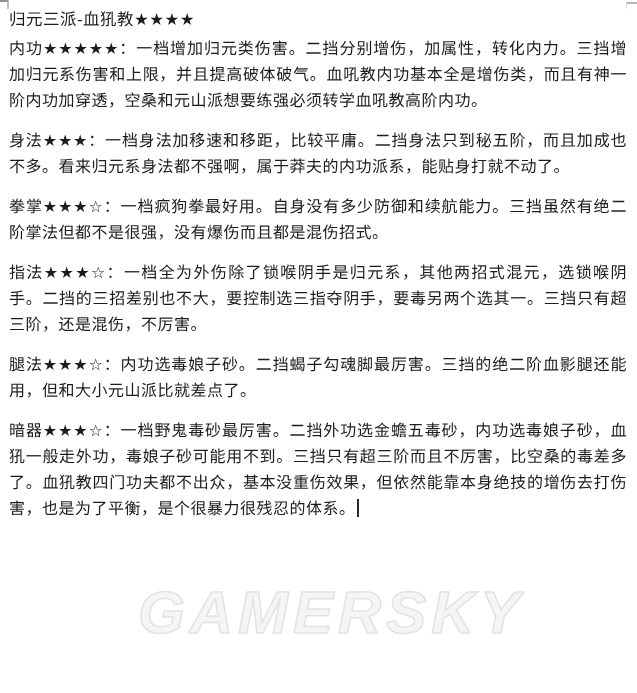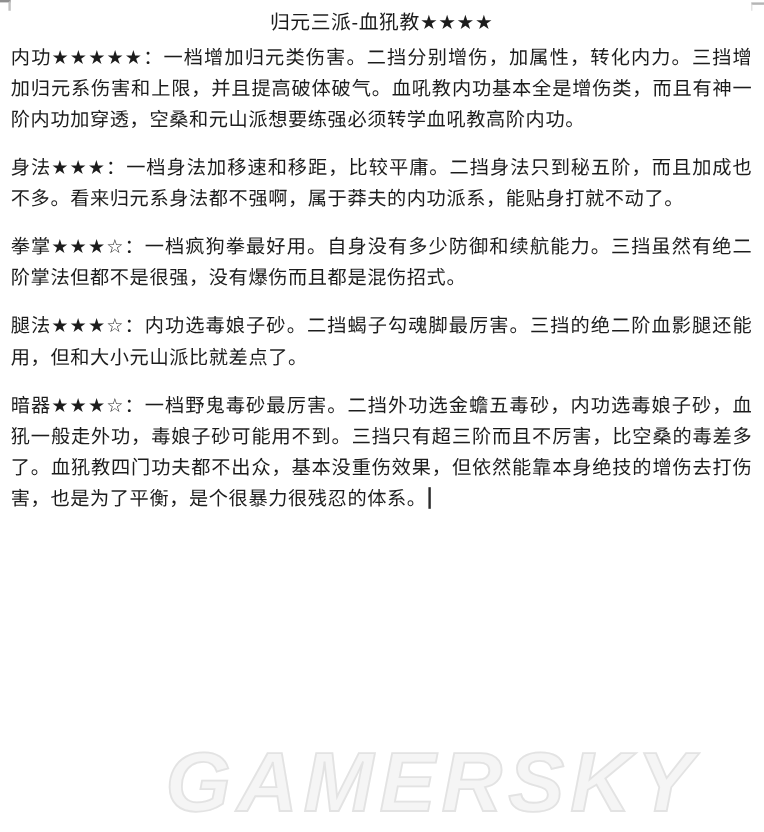--- a/index.html
+++ b/index.html
@@ -29,23 +29,23 @@
     right: 0; top: 2px;
     width: 11px; height: 7px;
     border-top: 2px solid #b5b5b5;
     border-left: 1px solid #dcdcdc;
     box-sizing: border-box;
   }
   
   .watermark {
     position: absolute;
     left: 138px;
-    top: 612px;
+    top: 578px;
     z-index: 0;
-    font-size: 70px;
+    font-size: 60px;
     font-weight: bold;
     font-style: italic;
     letter-spacing: 5px;
     white-space: nowrap;
     color: #f5f5f5;
     -webkit-text-stroke: 1.5px #e3e3e3;
     user-select: none;
   }
   .content {
     position: relative;
@@ -56,21 +56,21 @@
     line-height: 26px;
     text-align: justify;
     text-justify: inter-ideograph;
     letter-spacing: 0.5px;
   }
   .doc-title {
     margin: 0 0 4px 0;
     font-size: 16.5px;
     font-weight: normal;
     line-height: 26px;
-    text-align: center;
+    text-align: left;
   }
   .para {
     margin: 0 0 14px 0;
   }
   .caret {
     display: inline-block;
     width: 2px;
     height: 18px;
     background: #2b2b2b;
     vertical-align: -3px;
@@ -90,19 +90,20 @@
   <div class="content">
     <h1 class="doc-title">归元三派-血犼教★★★★</h1>
 
     <p class="para"><span>内功★★★★★：一档增加归元类伤害。二挡分别增伤，加属性，转化内力。三挡增加归元系伤害和上限，并且提高破体破气。血吼教内功基本全是增伤类，而且有神一阶内功加穿透，空桑和元山派想要练强必须转学血吼教高阶内功。</span></p>
 
     <p class="para"><span>身法★★★：一档身法加移速和移距，比较平庸。二挡身法只到秘五阶，而且加成也不多。看来归元系身法都不强啊，属于莽夫的内功派系，能贴身打就不动了。</span></p>
 
 
     <p class="para"><span>拳掌★★★☆：一档疯狗拳最好用。自身没有多少防御和续航能力。三挡虽然有绝二阶掌法但都不是很强，没有爆伤而且都是混伤招式。</span></p>
 
+    <p class="para"><span>指法★★★☆：一档全为外伤除了锁喉阴手是归元系，其他两招式混元，选锁喉阴手。二挡的三招差别也不大，要控制选三指夺阴手，要毒另两个选其一。三挡只有超三阶，还是混伤，不厉害。</span></p>
 
     <p class="para"><span>腿法★★★☆：内功选毒娘子砂。二挡蝎子勾魂脚最厉害。三挡的绝二阶血影腿还能用，但和大小元山派比就差点了。</span></p>
 
     <p class="para"><span>暗器★★★☆：一档野鬼毒砂最厉害。二挡外功选金蟾五毒砂，内功选毒娘子砂，血犼一般走外功，毒娘子砂可能用不到。三挡只有超三阶而且不厉害，比空桑的毒差多了。血犼教四门功夫都不出众，基本没重伤效果，但依然能靠本身绝技的增伤去打伤害，也是为了平衡，是个很暴力很残忍的体系。</span><span class="caret"></span></p>
   </div>
 
 </div>
 
 </body></html>

